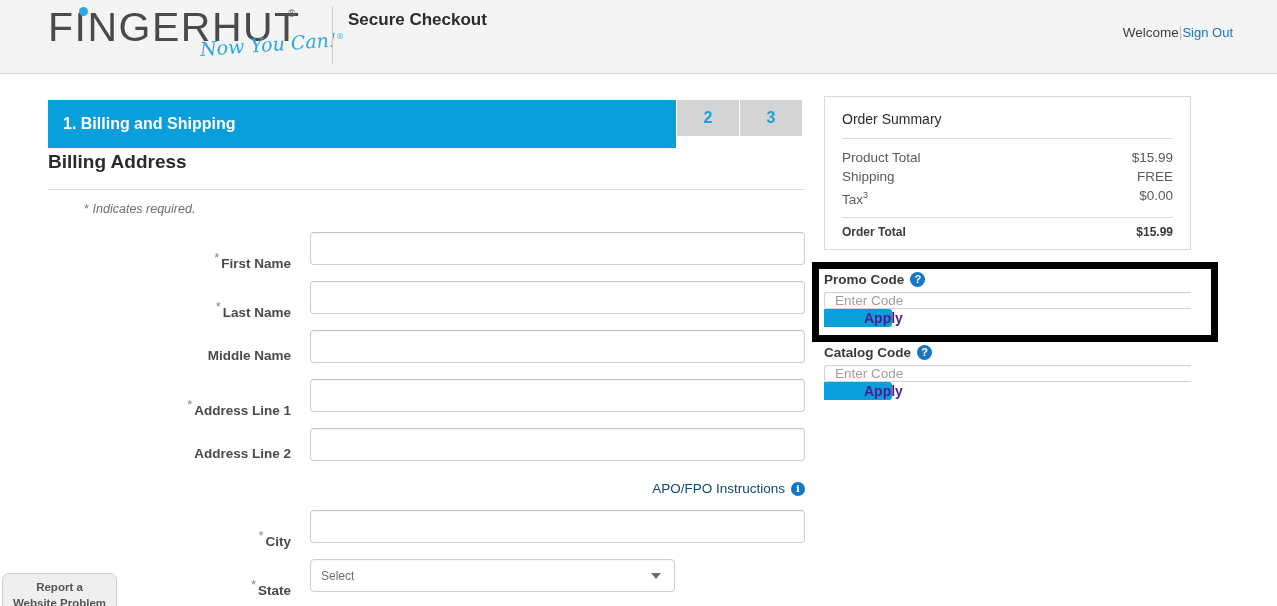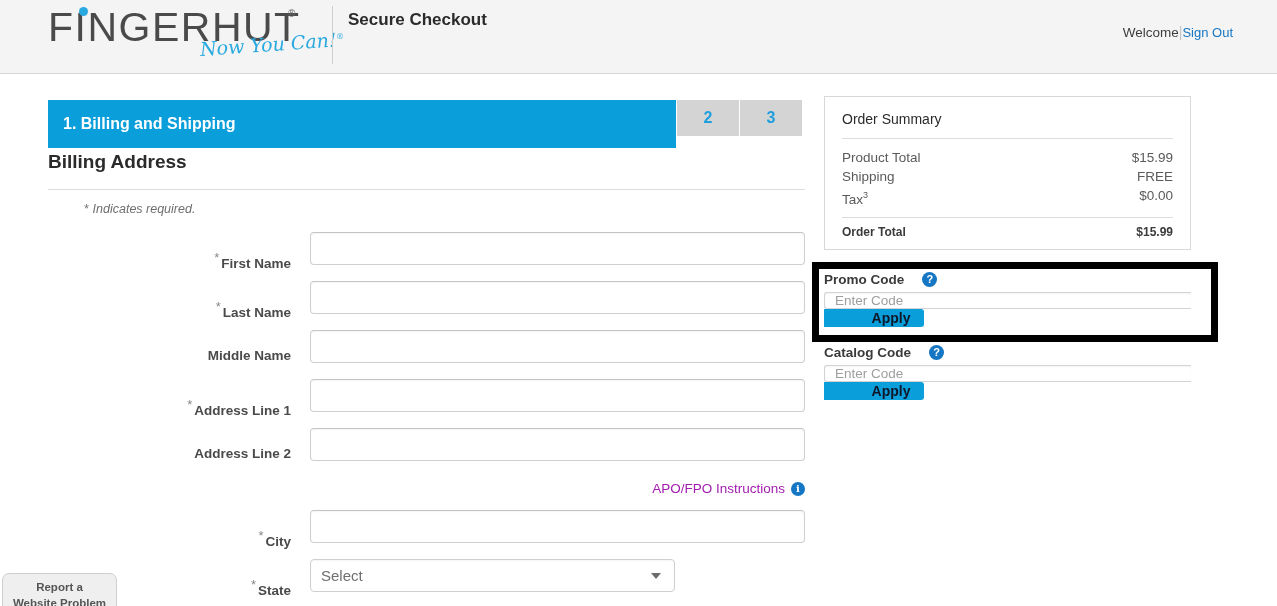--- a/index.html
+++ b/index.html
@@ -99,28 +99,28 @@
     border:1px solid #cfcfcf; border-top-color:#c4c4c4; border-radius:4px;
     background:#ffffff; font-size:13.5px; color:#333; padding:0 9px;
     box-shadow:inset 0 1px 2px rgba(0,0,0,0.045);
     font-family:"Liberation Sans", sans-serif; outline:none;
   }
   .apofpo{
     position:absolute; left:48px; top:481px; width:757px;
     text-align:right; font-size:13.5px; color:#1577c4;
     display:flex; justify-content:flex-end; align-items:center; gap:6px;
   }
-  .apofpo-link{ color:#a21caf; text-decoration:none; cursor:pointer; }
+  .apofpo-link{ color:#0c4a6e; text-decoration:none; cursor:pointer; }
   .fselect{
     position:absolute; left:262px; top:4px; width:365px; height:33px;
     border:1px solid #cfcfcf; border-radius:4px; background:#ffffff;
     box-shadow:inset 0 1px 2px rgba(0,0,0,0.045);
     display:flex; align-items:center; cursor:pointer;
   }
-  .fselect-text{ font-size:15px; color:#6f6f6f; padding-left:10px; flex:1; }
+  .fselect-text{ font-size:12px; color:#6f6f6f; padding-left:10px; flex:1; }
   .fselect-arrow{
     width:0; height:0; border-left:5px solid transparent; border-right:5px solid transparent;
     border-top:6px solid #6d6d6d; margin-right:13px;
   }
 
   
   .summary-card{
     position:absolute; left:824px; top:96px; width:367px;
     border:1px solid #d8d8d8; background:#ffffff; padding:14px 17px 10px 17px;
   }
@@ -129,32 +129,32 @@
   .sum-row{ display:flex; justify-content:space-between; font-size:13.5px; color:#5a5a5a; line-height:19px; }
   .sum-row .sup{ font-size:9px; vertical-align:super; }
   .sum-sep2{ height:1px; background:#dcdcdc; margin:8px 0 7px 0; }
   .sum-total{ display:flex; justify-content:space-between; font-size:12px; font-weight:bold; color:#3a3a3a; }
 
   .code-block{ position:absolute; width:367px; }
   .promo-block{ left:824px; top:272px; }
   .catalog-block{ left:824px; top:345px; }
   .code-label{
     font-size:13.5px; font-weight:bold; color:#3a3a3a;
-    display:flex; align-items:center; gap:18px; margin-bottom:5px;
+    display:flex; align-items:center; gap:6px; margin-bottom:5px;
   }
   .code-inputrow{ display:flex; height:33px;flex-direction:column; }
   .code-input{
     flex:1; border:1px solid #d3d3d3; border-right:none; border-radius:3px 0 0 3px;
     background:#fff; font-size:13.5px; color:#333; padding:0 10px;
     box-shadow:inset 0 1px 2px rgba(0,0,0,0.045);
     font-family:"Liberation Sans", sans-serif; outline:none;
   }
   .code-input::placeholder{ color:#9e9e9e; }
   .apply-btn{
-    width:100px; background:#0a9edb; color:#0f172a; border:none;
+    width:68px; background:#0a9edb; color:#4c1d95; border:none;
     font-size:14px; font-weight:bold; cursor:pointer;
     font-family:"Liberation Sans", sans-serif; border-radius:0 3px 3px 0;padding-left:40px;
   }
   .highlight-box{
     position:absolute; left:812px; top:262px; width:406px; height:80px;
     border:7px solid #000000; pointer-events:none;
   }
 
   
   .icon-circle{

